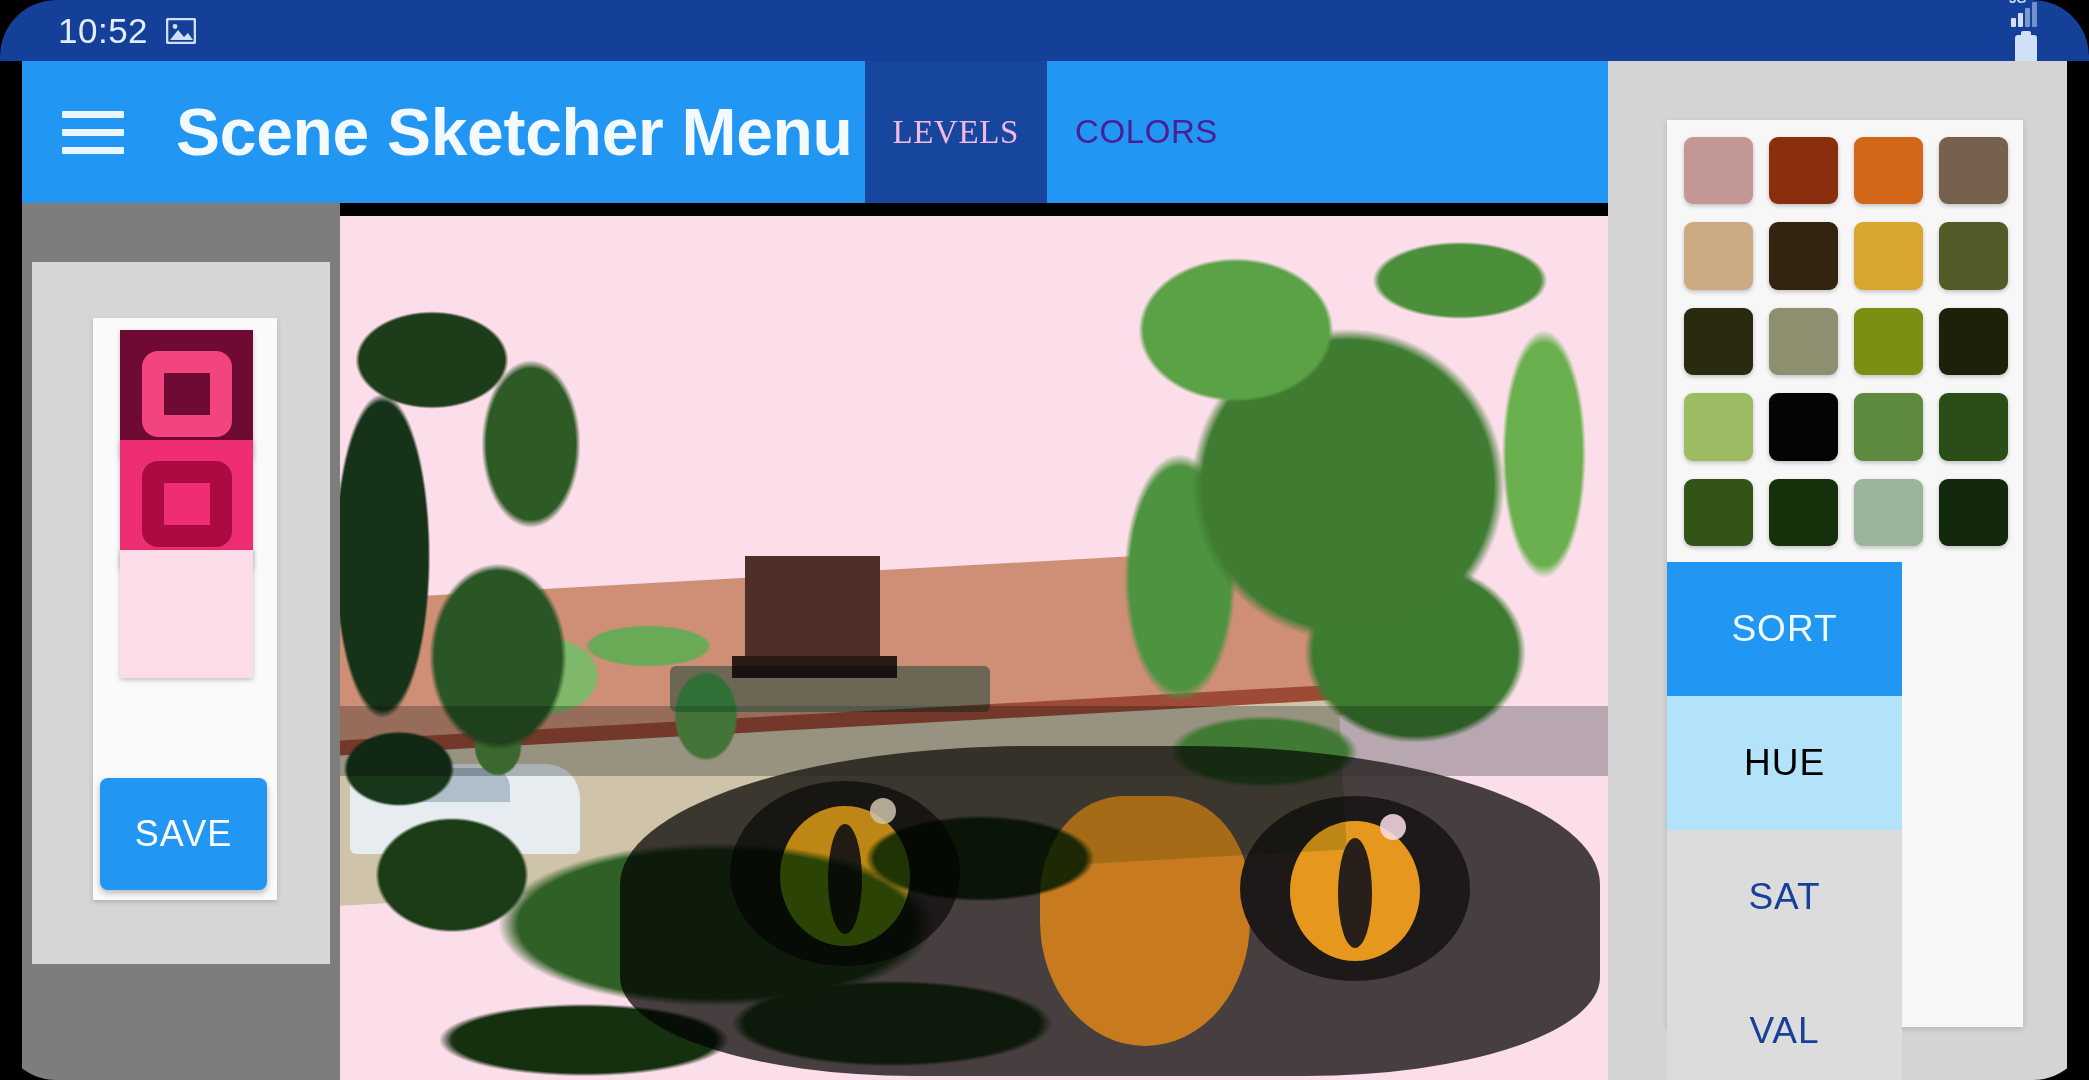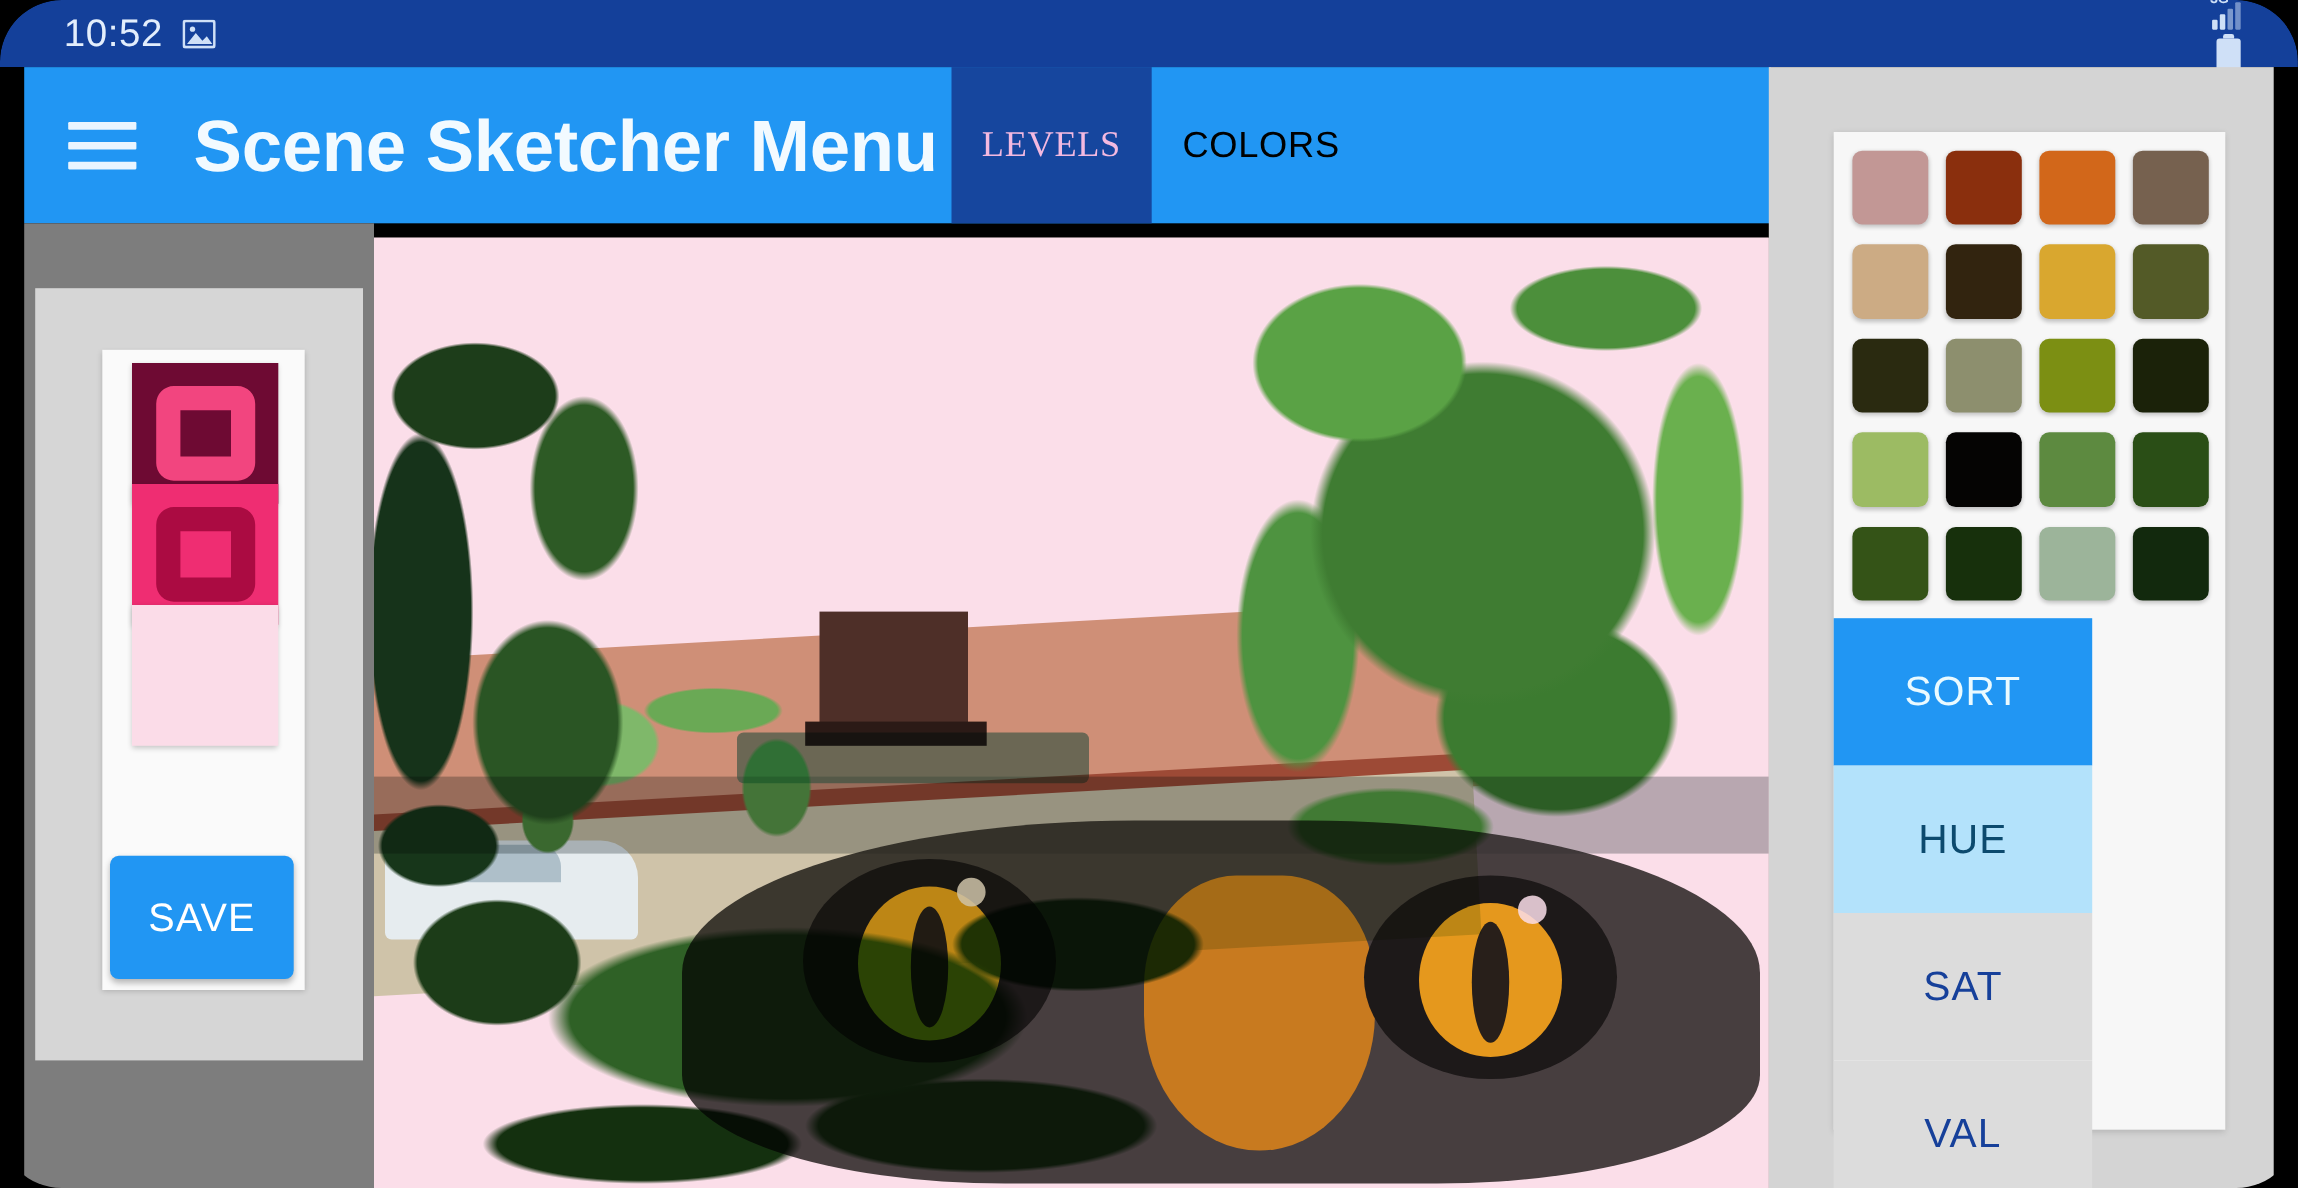--- a/index.html
+++ b/index.html
@@ -97,21 +97,21 @@
     letter-spacing: -0.3px;
   }
   #menu-actions {
     display: flex; align-items: stretch; height: 142px; margin-left: 12px;
   }
   .menu-btn {
     display:flex; align-items:center; justify-content:center;
     padding: 0 28px;
     font-size: 33px;
     letter-spacing: 0.6px;
-    color: #000000;
+    color: #4c1d95;
     cursor: pointer;
     height: 142px;
   }
   .menu-btn.active {
     background: #16469e;
     color: #f3b9e0;
     font-family: Liberation Serif, serif;
   }
 
   
@@ -323,21 +323,21 @@
     width:235px; height:465px;
   }
   .sort-btn {
     width:235px; height:134px;
     display:flex; align-items:center; justify-content:center;
     font-size:37px;
     letter-spacing:1px;
     cursor:pointer;
   }
   .sort-btn.primary { background:#2196f3; color:#eafaff; }
-  .sort-btn.selected { background:#b3e2fb; color:#0c4a6e; }
+  .sort-btn.selected { background:#b3e2fb; color:#000000; }
   .sort-btn.plain { background:#dcdcdc; color:#16409a; }
 </style>
 </head>
 <body>
 
 <div id="device">
 
   <div id="status-bar">
     <div id="status-clock">10:52</div>
     <div id="status-photo-icon">

